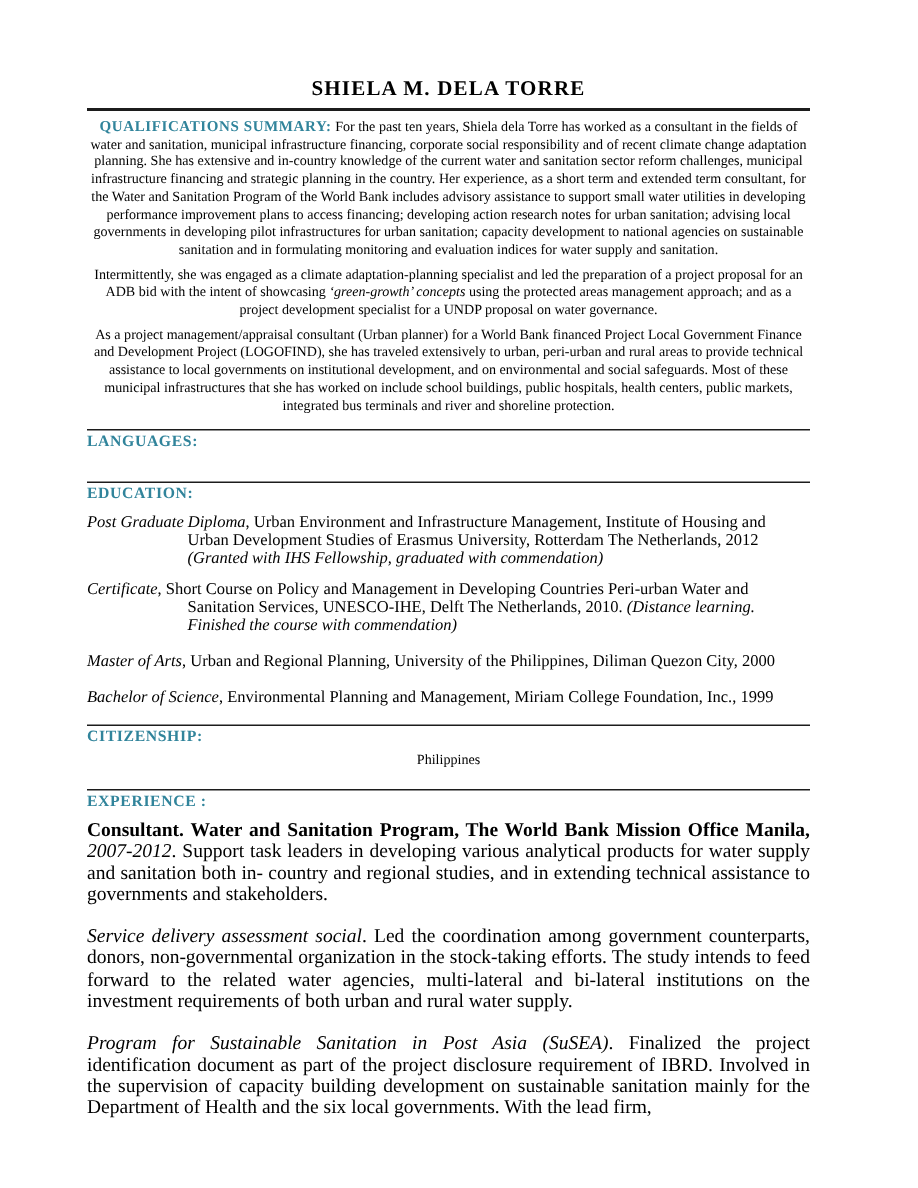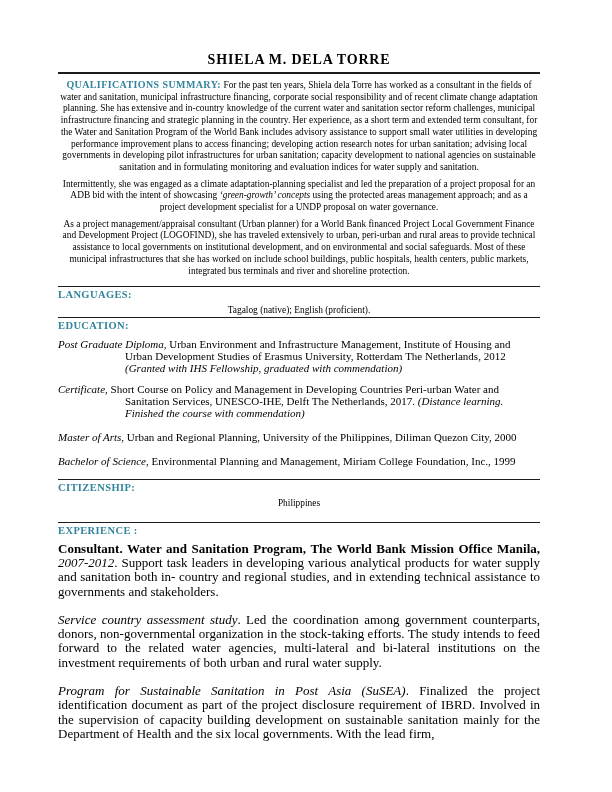--- a/index.html
+++ b/index.html
@@ -39,21 +39,21 @@
     margin: 2px 0 0 0;
     font-size: 10.5px;
   }
   .body-p {
     margin: 5px 0 0 0;
     font-size: 9.4px;
     line-height: 11.7px;
     text-align: center;
   }
   .section-langs   { margin-top: 9px; }
-  .section-edu     { }
+  .section-edu     { margin-top: 21px; }
   .section-citizen { margin-top: 4px; }
   .section-exp     { margin-top: 12px; }
   .edu-entry {
     margin: 7px 0 9px 0;
     font-size: 11px;
     line-height: 12px;
     padding-left: 67px;
     text-indent: -67px;
   }
   .edu-entry.single { margin: 12px 0 12px 0; }
@@ -74,46 +74,45 @@
 
   <p class="body-p"><span class="sec-head">QUALIFICATIONS SUMMARY:</span><span> For the past ten years, Shiela dela Torre has worked as a consultant in the fields of water and sanitation, municipal infrastructure financing, corporate social responsibility and of recent climate change adaptation planning. She has extensive and in-country knowledge of the current water and sanitation sector reform challenges, municipal infrastructure financing and strategic planning in the country.  Her experience, as a short term and extended term consultant, for the Water and Sanitation Program of the World Bank includes advisory assistance to support small water utilities in developing performance improvement plans to access financing; developing action research notes for urban sanitation; advising local governments in developing pilot infrastructures for urban sanitation; capacity development to national agencies on sustainable sanitation and in formulating monitoring and evaluation indices for water supply and sanitation.</span></p>
 
   <p class="body-p"><span>Intermittently, she was engaged as a climate adaptation-planning specialist and led the preparation of a project proposal for an ADB bid with the intent of showcasing </span><i>‘green-growth’ concepts</i><span> using the protected areas management approach; and as a project development specialist for a UNDP proposal on water governance.</span></p>
 
   <p class="body-p">As a project management/appraisal consultant (Urban planner) for a World Bank financed Project Local Government Finance and Development Project (LOGOFIND), she has traveled extensively to urban, peri-urban and rural areas to provide technical assistance to local governments on institutional development, and on environmental and social safeguards. Most of these municipal infrastructures that she has worked on include school buildings, public hospitals, health centers, public markets, integrated bus terminals and river and shoreline protection.</p>
 
   <div class="section-langs">
     <hr class="rule">
     <h2 class="sec-head">LANGUAGES:</h2>
-    <p class="body-p">Tagalog (native); English (proficient).</p>
   </div>
 
   <div class="section-edu">
     <hr class="rule">
     <h2 class="sec-head">EDUCATION:</h2>
 
     <p class="edu-entry"><i>Post Graduate Diploma</i><span>, Urban Environment and Infrastructure Management, Institute of Housing and Urban Development Studies of Erasmus University, Rotterdam The Netherlands, 2012 </span><i>(Granted with IHS Fellowship, graduated with commendation)</i></p>
 
-    <p class="edu-entry"><i>Certificate</i><span>, Short Course on Policy and Management in Developing Countries Peri-urban Water and Sanitation Services, UNESCO-IHE, Delft The Netherlands, 2017. </span><i>(Distance learning. Finished the course with commendation)</i></p>
+    <p class="edu-entry"><i>Certificate</i><span>, Short Course on Policy and Management in Developing Countries Peri-urban Water and Sanitation Services, UNESCO-IHE, Delft The Netherlands, 2010. </span><i>(Distance learning. Finished the course with commendation)</i></p>
 
     <p class="edu-entry single"><i>Master of Arts</i><span>, Urban and Regional Planning, University of the Philippines, Diliman Quezon City, 2000</span></p>
 
     <p class="edu-entry single"><i>Bachelor of Science</i><span>, Environmental Planning and Management, Miriam College Foundation, Inc., 1999</span></p>
   </div>
 
   <div class="section-citizen">
     <hr class="rule">
     <h2 class="sec-head">CITIZENSHIP:</h2>
     <p class="body-p">Philippines</p>
   </div>
 
   <div class="section-exp">
     <hr class="rule">
     <h2 class="sec-head">EXPERIENCE :</h2>
 
     <p class="exp-p"><b>Consultant. Water and Sanitation Program, The World Bank Mission Office Manila, </b><i>2007-2012</i><span>. Support task leaders in developing various analytical products for water supply and sanitation both in- country and regional studies, and in extending technical assistance to governments and stakeholders.</span></p>
 
-    <p class="exp-p"><i>Service country assessment study</i><span>. Led the coordination among government counterparts, donors, non-governmental organization in the stock-taking efforts. The study intends to feed forward to the related water agencies, multi-lateral and bi-lateral institutions on the investment requirements of both urban and rural water supply.</span></p>
+    <p class="exp-p"><i>Service delivery assessment social</i><span>. Led the coordination among government counterparts, donors, non-governmental organization in the stock-taking efforts. The study intends to feed forward to the related water agencies, multi-lateral and bi-lateral institutions on the investment requirements of both urban and rural water supply.</span></p>
 
     <p class="exp-p"><i>Program for Sustainable Sanitation in Post Asia (SuSEA)</i><span>. Finalized the project identification document as part of the project disclosure requirement of IBRD. Involved in the supervision of capacity building development on sustainable sanitation mainly for the Department of Health and the six local governments. With the lead firm,</span></p>
   </div>
 
 </div>
 
 </body></html>

